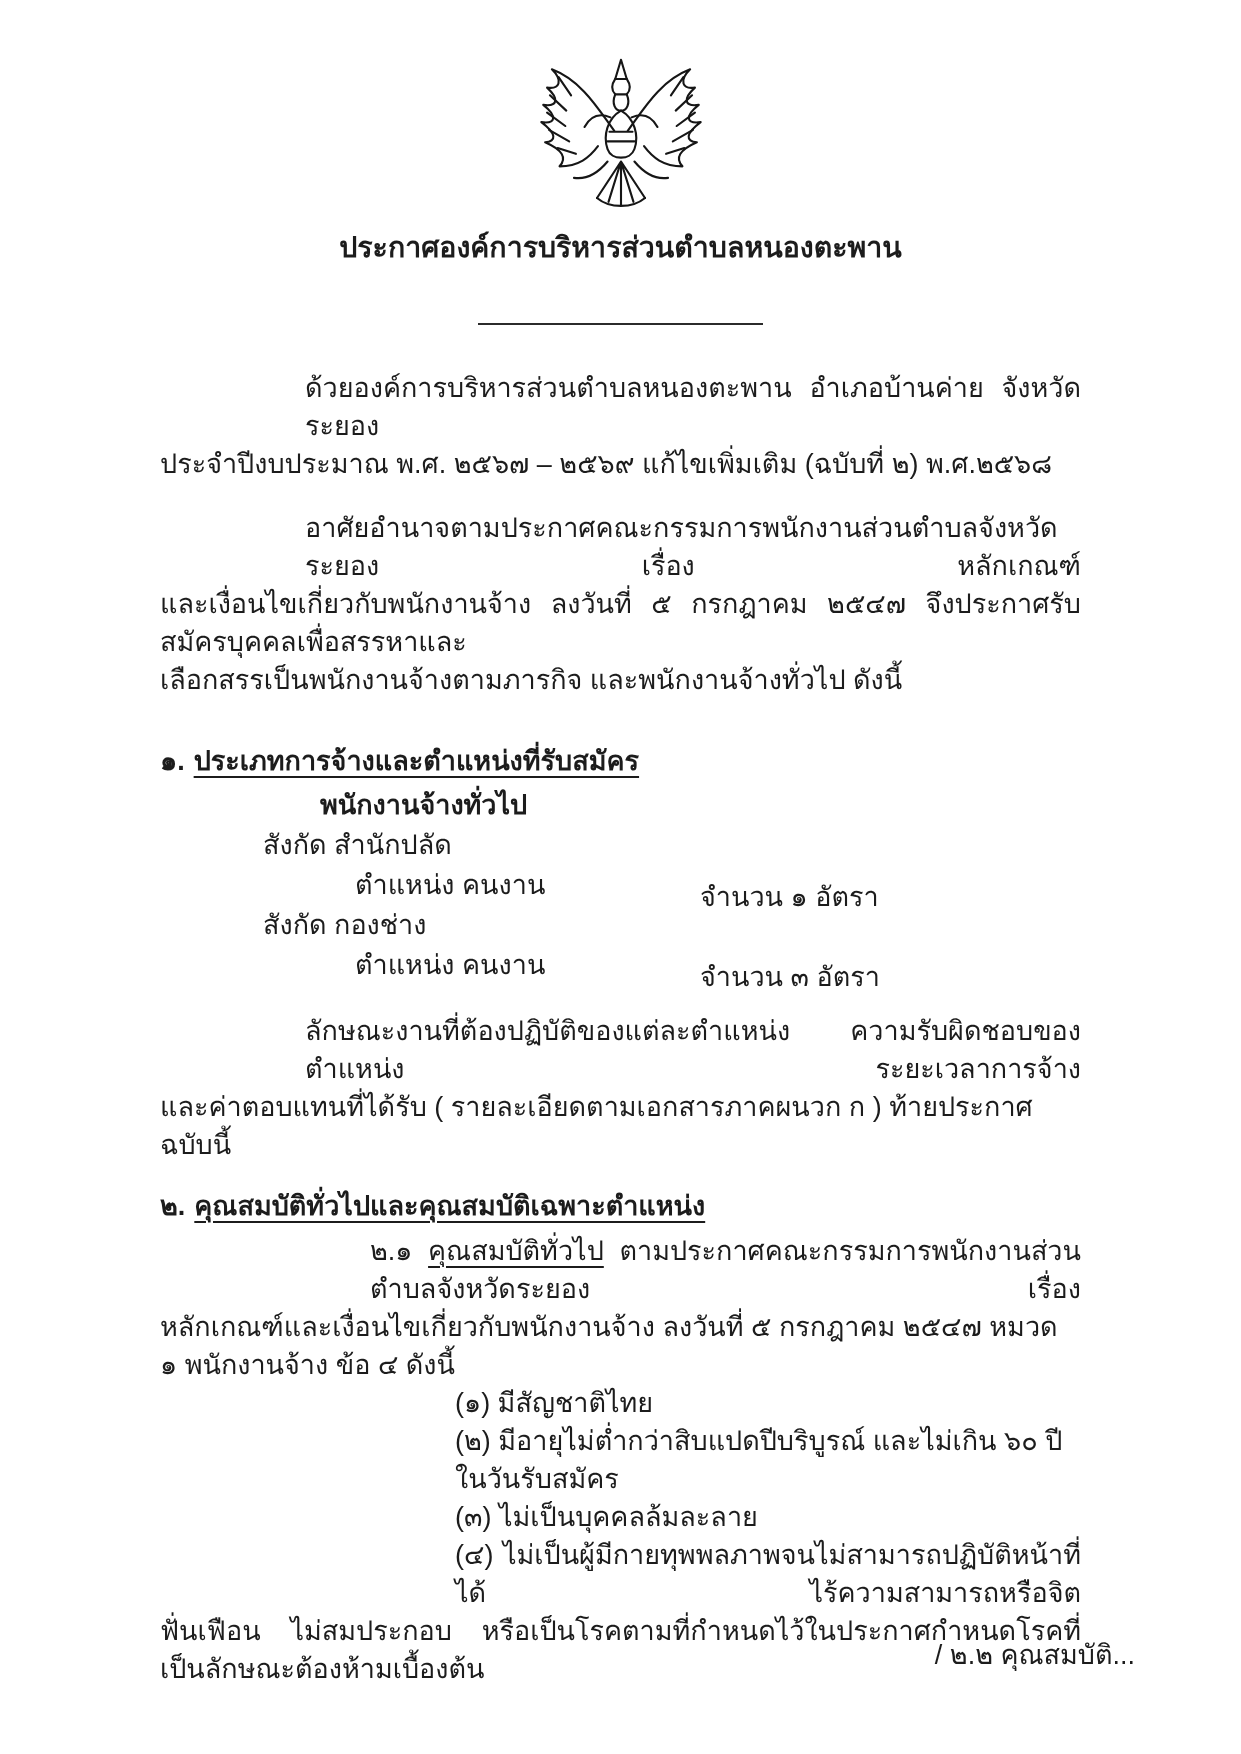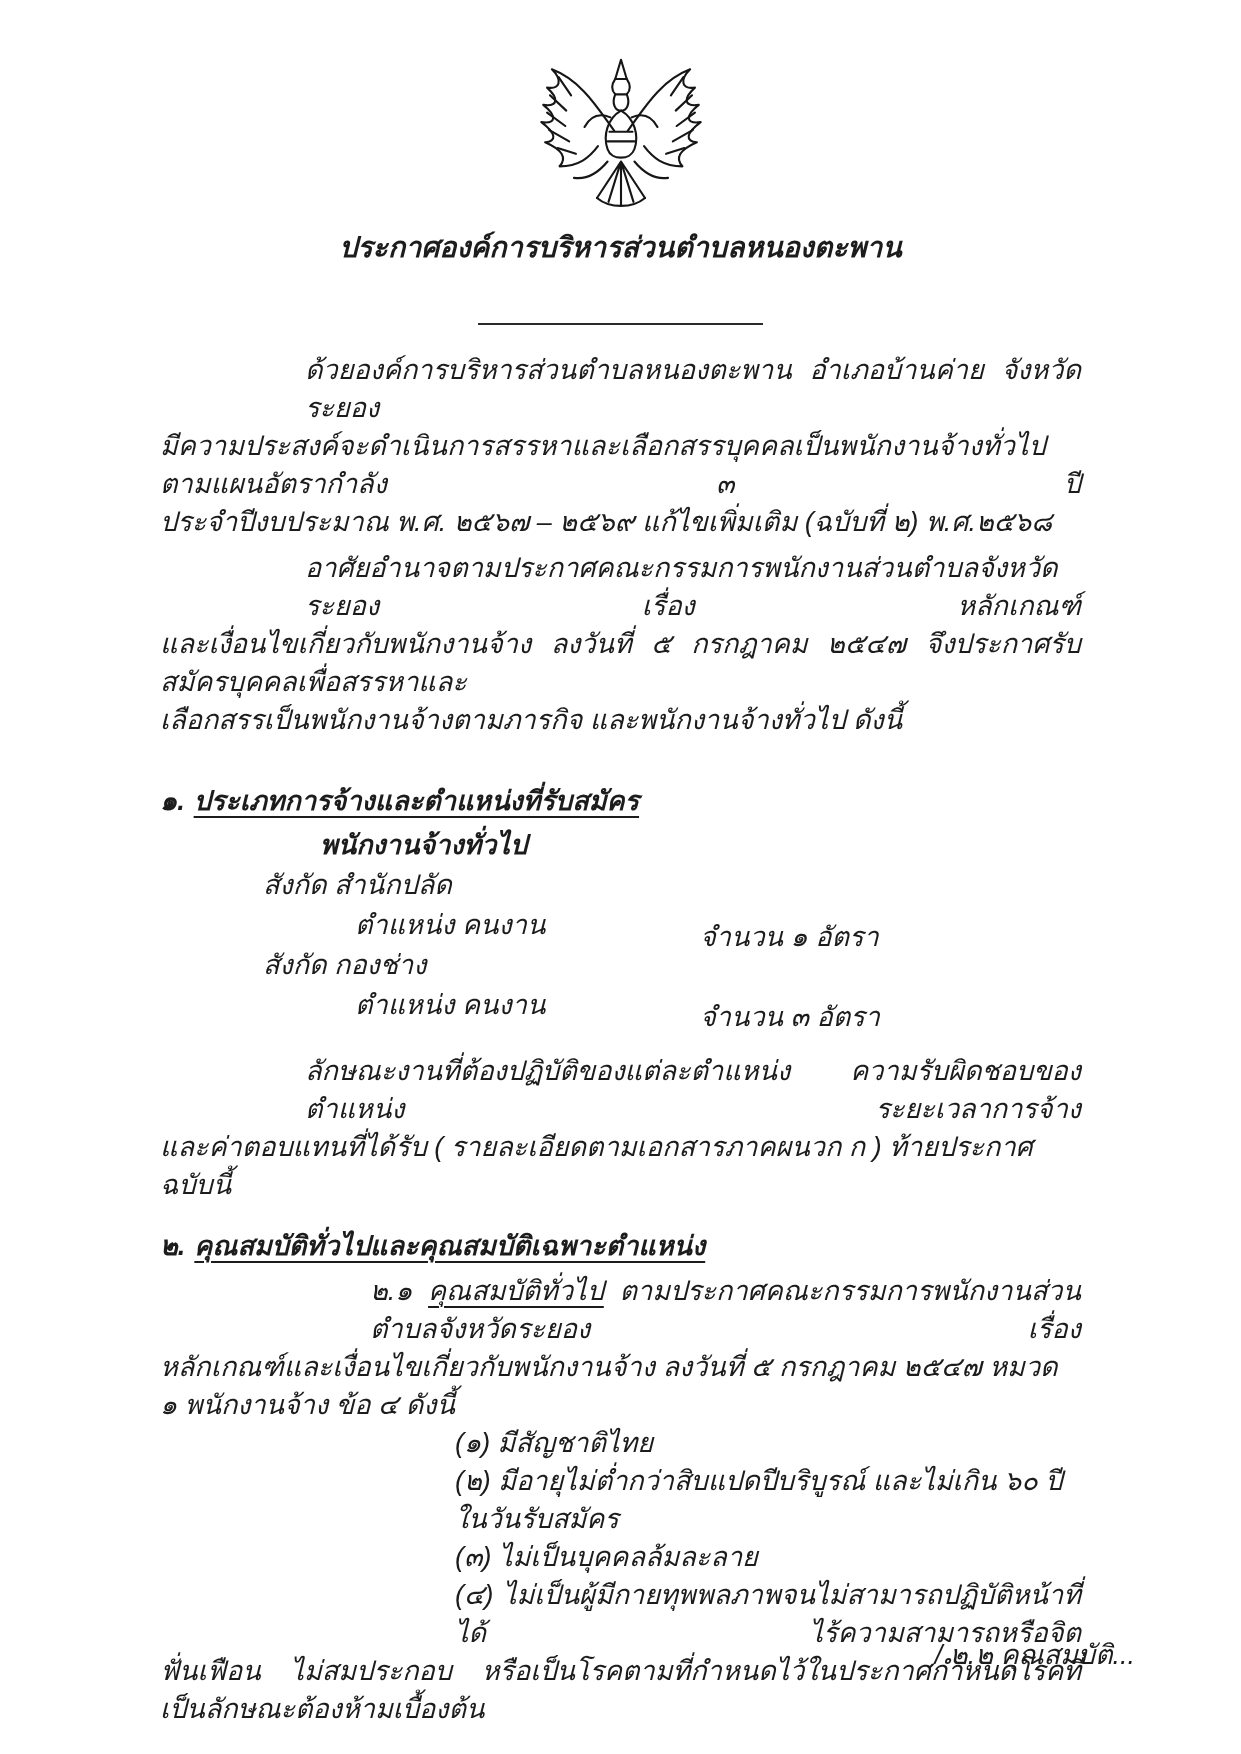--- a/index.html
+++ b/index.html
@@ -7,37 +7,36 @@
   body { font-family: "Liberation Sans", "DejaVu Sans", sans-serif; }
   .page {
     position: relative;
     width: 1241px;
     height: 1754px;
     margin: 0 auto;
     background: #ffffff;
     color: #1c1c1c;
     font-size: 27px;
     overflow: hidden;
-    font-style: italic;
   }
   .emblem { width: 214px; height: 168px; margin: 54px auto 6px auto; display: flex; justify-content: center; }
   .title { text-align: center; font-weight: 700; font-size: 28.5px; line-height: 39px; }
   .divider { width: 285px; border-top: 2.5px solid #2b2b2b; margin: 56px auto 0 auto; }
   .content { padding: 18px 160px 0 160px; }
   .line { line-height: 38px; min-height: 38px; }
   .j { text-align: justify; text-align-last: justify; -moz-text-align-last: justify; }
   .ind1 { padding-left: 145px; }   
   .ind2 { padding-left: 210px; }   
   .ind3 { padding-left: 295px; }   
   .ind-a { padding-left: 160px; }  
   .ind-b { padding-left: 103px; }  
   .pos-row { position: relative; line-height: 40px; min-height: 40px; }
   .pos-title { padding-left: 195px; margin-top: 44px; }
   .pos-count { position: absolute; left: 540px; top: 12px; }
-  .para-gap { margin-top: 8px; }
+  .para-gap { margin-top: 26px; }
   .note-gap { margin-top: 27px; }
   .heading { font-weight: 700; line-height: 40px; min-height: 40px; }
   .sec1-gap { margin-top: 42px; }
   .sec2-gap { margin-top: 22px; }
   .sub21-gap { margin-top: 6px; }
   .hnum { margin-right: 9px; }
   .u, .htext {
     text-decoration: underline;
     text-underline-offset: 6px;
     text-decoration-thickness: 2px;
@@ -79,21 +78,20 @@
     </svg>
   </div>
 
   <div class="title">ประกาศองค์การบริหารส่วนตำบลหนองตะพาน</div>
   <div class="divider"></div>
 
   <div class="content">
 
     <div class="para-gap">
       <div class="line ind1 j">ด้วยองค์การบริหารส่วนตำบลหนองตะพาน อำเภอบ้านค่าย จังหวัดระยอง</div>
-      <div class="line j">มีความประสงค์จะดำเนินการสรรหาและเลือกสรรบุคคลเป็นพนักงานจ้างทั่วไป ตามแผนอัตรากำลัง ๓ ปี</div>
       <div class="line">ประจำปีงบประมาณ พ.ศ. ๒๕๖๗ – ๒๕๖๙ แก้ไขเพิ่มเติม (ฉบับที่ ๒) พ.ศ.๒๕๖๘</div>
     </div>
 
     <div class="para-gap">
       <div class="line ind1 j">อาศัยอำนาจตามประกาศคณะกรรมการพนักงานส่วนตำบลจังหวัดระยอง เรื่อง หลักเกณฑ์</div>
       <div class="line j">และเงื่อนไขเกี่ยวกับพนักงานจ้าง ลงวันที่ ๕ กรกฎาคม ๒๕๔๗ จึงประกาศรับสมัครบุคคลเพื่อสรรหาและ</div>
       <div class="line">เลือกสรรเป็นพนักงานจ้างตามภารกิจ และพนักงานจ้างทั่วไป ดังนี้</div>
     </div>
 
     <div class="line heading sec1-gap">

